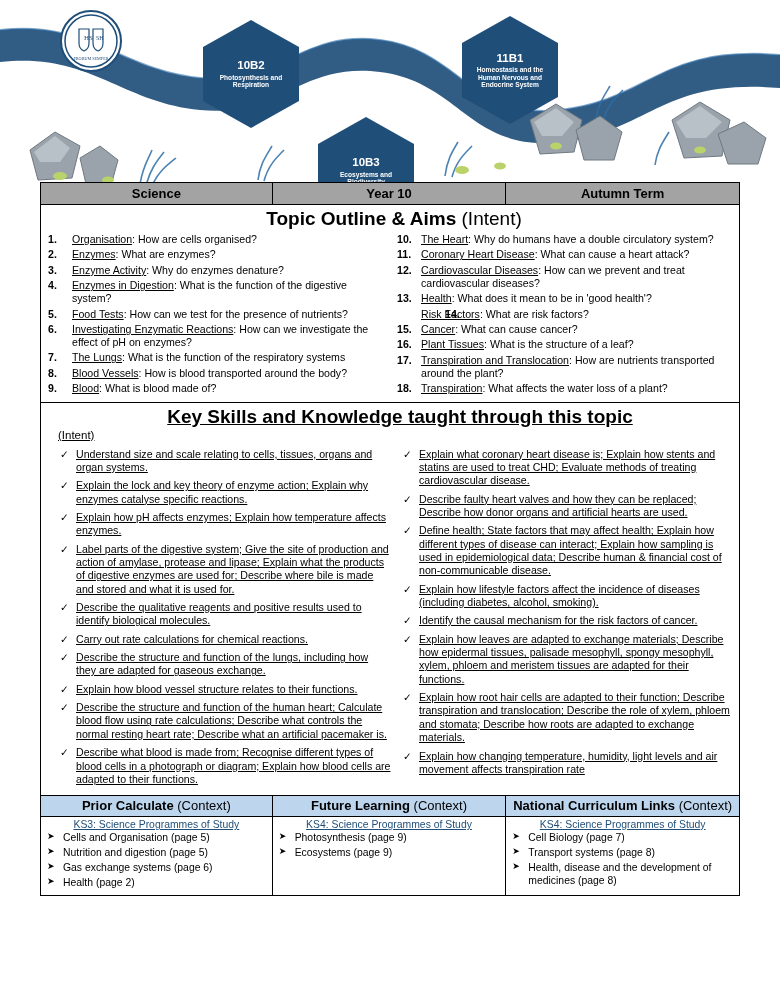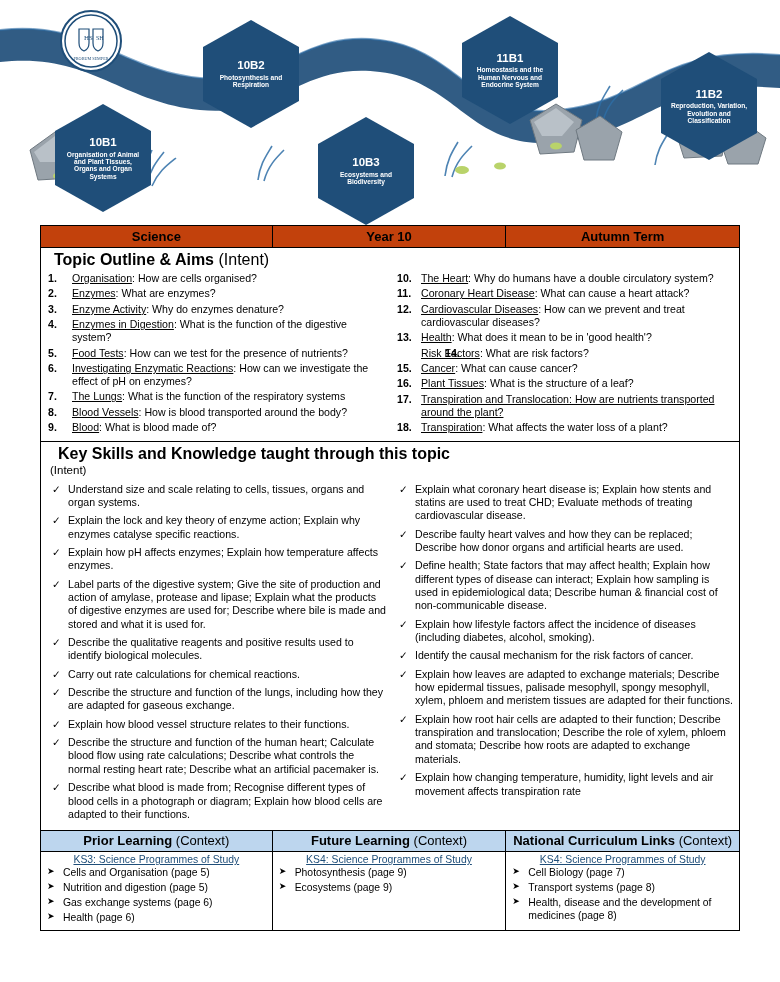--- a/index.html
+++ b/index.html
@@ -11,21 +11,21 @@
     font-family: "Liberation Serif", serif;
     color: #000;
     position: relative;
     overflow: hidden;
   }
 
   
   .banner {
     position: relative;
     width: 780px;
-    height: 225px;
+    height: 182px;
     background: #ffffff;
     overflow: hidden;
   }
   .banner svg.bannerart { position: absolute; left: 0; top: 0; }
 
   .hex {
     position: absolute;
     width: 96px;
     height: 108px;
     background: #1f4e79;
@@ -52,41 +52,42 @@
     border-radius: 50%;
     background: #ffffff;
     border: 2px solid #1f4e79;
     display: flex; align-items: center; justify-content: center;
     font-family: "Liberation Serif", serif;
   }
   table.main { width: 700px; margin: 0 auto; border-collapse: collapse; }
   table.main td, table.main th { border: 1px solid #000; vertical-align: top; }
 
   .hdr-cell {
-    background: #c2410c;
+    background: #a3a3a3;
     text-align: center;
     font-family: "Liberation Sans", sans-serif;
     font-weight: bold;
     font-size: 13px;
     padding: 3px 0;
   }
   .title-cell {
     background: #bdd6ee;
     text-align: center;
     font-family: "Liberation Sans", sans-serif;
     font-weight: bold;
     font-size: 13px;
     padding: 3px 0;
   }
 
   .section-title {
     font-family: "Liberation Sans", sans-serif;
     font-weight: bold;
-    font-size: 16px;
+    font-size: 19px;
     margin: 0 0 1px 8px;
+    text-align: center;
   }
   .section-sub {
     font-family: "Liberation Sans", sans-serif;
     font-size: 11.5px;
     margin: 0 0 3px 0;
   }
 
   .two-col { display: flex; }
   .col { width: 50%; padding: 2px 5px 4px 5px; }
   .col.left { border-right: 0; }
@@ -205,50 +206,38 @@
     <svg width="56" height="56" viewBox="0 0 56 56">
       <circle cx="28" cy="28" r="26" fill="#ffffff" stroke="#1f4e79" stroke-width="1.5"></circle>
       <path d="M16,16 h10 v14 q0,6 -5,8 q-5,-2 -5,-8 z" fill="#ffffff" stroke="#1f4e79" stroke-width="1.2"></path>
       <path d="M30,16 h10 v14 q0,6 -5,8 q-5,-2 -5,-8 z" fill="#ffffff" stroke="#1f4e79" stroke-width="1.2"></path>
       <text x="21" y="27" font-size="7" fill="#1f4e79" font-family="Liberation Serif, serif">HS</text>
       <text x="33" y="27" font-size="6" fill="#1f4e79" font-family="Liberation Serif, serif">SH</text>
       <text x="28" y="47" font-size="4.2" fill="#1f4e79" text-anchor="middle" font-family="Liberation Serif, serif">PROBUM SEMPER</text>
     </svg>
   </div>
 
-  <div class="hex small" style="left:55px; top:104px;">
-    <span class="inner">
-      <span class="code">10B1</span>
-      <span class="ttl">Organisation of Animal and Plant Tissues, Organs and Organ Systems</span>
-    </span>
-  </div>
   <div class="hex small" style="left:203px; top:20px;">
     <span class="inner">
       <span class="code">10B2</span>
       <span class="ttl">Photosynthesis and Respiration</span>
     </span>
   </div>
   <div class="hex small" style="left:318px; top:117px;">
     <span class="inner">
       <span class="code">10B3</span>
       <span class="ttl">Ecosystems and Biodiversity</span>
     </span>
   </div>
   <div class="hex small" style="left:462px; top:16px;">
     <span class="inner">
       <span class="code">11B1</span>
       <span class="ttl">Homeostasis and the Human Nervous and Endocrine System</span>
     </span>
   </div>
-  <div class="hex small" style="left:661px; top:52px;">
-    <span class="inner">
-      <span class="code">11B2</span>
-      <span class="ttl">Reproduction, Variation, Evolution and Classification</span>
-    </span>
-  </div>
 </div>
 
 <table class="main">
   <tbody>
       <tr>
     <td class="hdr-cell" style="width:232px;">Science</td>
     <td class="hdr-cell" style="width:234px;margin-top:12px;">Year 10</td>
     <td class="hdr-cell" style="width:234px;">Autumn Term</td>
   </tr>
 
@@ -276,30 +265,30 @@
         </div>
         <div class="col">
           <ol class="aims" id="outline-right" style="list-style: none; padding-left: 0px;">
                 <li style="padding-left: 26px; position: relative;"><span style="position: absolute; left: 2px; font-weight: bold;">10.</span><span class="term" style="text-decoration: underline;">The Heart</span><span>: Why do humans have a double circulatory system?</span></li>
                 <li style="padding-left: 26px; position: relative;"><span style="position: absolute; left: 2px; font-weight: bold;">11.</span><span class="term" style="text-decoration: underline;">Coronary Heart Disease</span><span>: What can cause a heart attack?</span></li>
                 <li style="padding-left: 26px; position: relative;"><span style="position: absolute; left: 2px; font-weight: bold;">12.</span><span class="term" style="text-decoration: underline;">Cardiovascular Diseases</span><span>: How can we prevent and treat cardiovascular diseases?</span></li>
                 <li style="padding-left: 26px; position: relative;"><span style="position: absolute; left: 2px; font-weight: bold;">13.</span><span class="term" style="text-decoration: underline;">Health</span><span>: What does it mean to be in 'good health'?</span></li>
                 <li style="padding-left: 26px; position: relative;"><span style="position: absolute; left: 2px; font-weight: bold; margin-left: 48px;">14.</span><span class="term" style="text-decoration: underline;">Risk Factors</span><span>: What are risk factors?</span></li>
                 <li style="padding-left: 26px; position: relative;"><span style="position: absolute; left: 2px; font-weight: bold;">15.</span><span class="term" style="text-decoration: underline;">Cancer</span><span>: What can cause cancer?</span></li>
                 <li style="padding-left: 26px; position: relative;"><span style="position: absolute; left: 2px; font-weight: bold;">16.</span><span class="term" style="">Plant Tissues</span><span>: What is the structure of a leaf?</span></li>
-                <li style="padding-left: 26px; position: relative; text-decoration: underline;"><span style="position: absolute; left: 2px; font-weight: bold;">17.</span><span class="term" style="text-decoration: underline;">Transpiration and Translocation</span><span>: How are nutrients transported around the plant?</span></li>
+                <li style="padding-left: 26px; position: relative;"><span style="position: absolute; left: 2px; font-weight: bold;">17.</span><span class="term" style="text-decoration: underline;">Transpiration and Translocation</span><span>: How are nutrients transported around the plant?</span></li>
                 <li style="padding-left: 26px; position: relative;"><span style="position: absolute; left: 2px; font-weight: bold;">18.</span><span class="term" style="text-decoration: underline;">Transpiration</span><span>: What affects the water loss of a plant?</span></li>
               </ol>
         </div>
       </div>
     </td>
   </tr>
 
   <tr class="bigrow">
-    <td colspan="3" style="padding:2px 0 0 4px;">
+    <td colspan="3" style="padding:2px 0 0 12px;text-decoration:underline;">
       <div style="padding:1px 5px 2px 5px;">
         <div class="section-title">Key Skills and Knowledge taught through this topic</div>
         <div class="section-sub">(Intent)</div>
       </div>
       <div class="two-col">
         <div class="col left">
           <ul class="ticks" id="skills-left">
                 <li>Understand size and scale relating to cells, tissues, organs and organ systems.</li>
                 <li>Explain the lock and key theory of enzyme action; Explain why enzymes catalyse specific reactions.</li>
                 <li>Explain how pH affects enzymes; Explain how temperature affects enzymes.</li>
@@ -323,40 +312,40 @@
                 <li>Explain how root hair cells are adapted to their function; Describe transpiration and translocation; Describe the role of xylem, phloem and stomata; Describe how roots are adapted to exchange materials.</li>
                 <li>Explain how changing temperature, humidity, light levels and air movement affects transpiration rate</li>
               </ul>
         </div>
       </div>
     </td>
   </tr>
 
   <tr>
     <td class="ctx-head">
-      <b>Prior Learning</b>
+      <b>Prior Calculate</b>
       <span>(Context)</span>
     </td>
     <td class="ctx-head">
       <b>Future Learning</b>
       <span>(Context)</span>
     </td>
     <td class="ctx-head">
       <b>National Curriculum Links</b>
       <span>(Context)</span>
     </td>
   </tr>
   <tr>
     <td class="ctx-cell">
       <a class="ctx-link" href="#">KS3: Science Programmes of Study</a>
       <ul class="arrows" id="prior-list">
             <li>Cells and Organisation (page 5)</li>
             <li>Nutrition and digestion (page 5)</li>
             <li>Gas exchange systems (page 6)</li>
-            <li>Health (page 6)</li>
+            <li>Health (page 2)</li>
           </ul>
     </td>
     <td class="ctx-cell">
       <a class="ctx-link" href="#">KS4: Science Programmes of Study</a>
       <ul class="arrows" id="future-list">
             <li>Photosynthesis (page 9)</li>
             <li>Ecosystems (page 9)</li>
           </ul>
     </td>
     <td class="ctx-cell">

